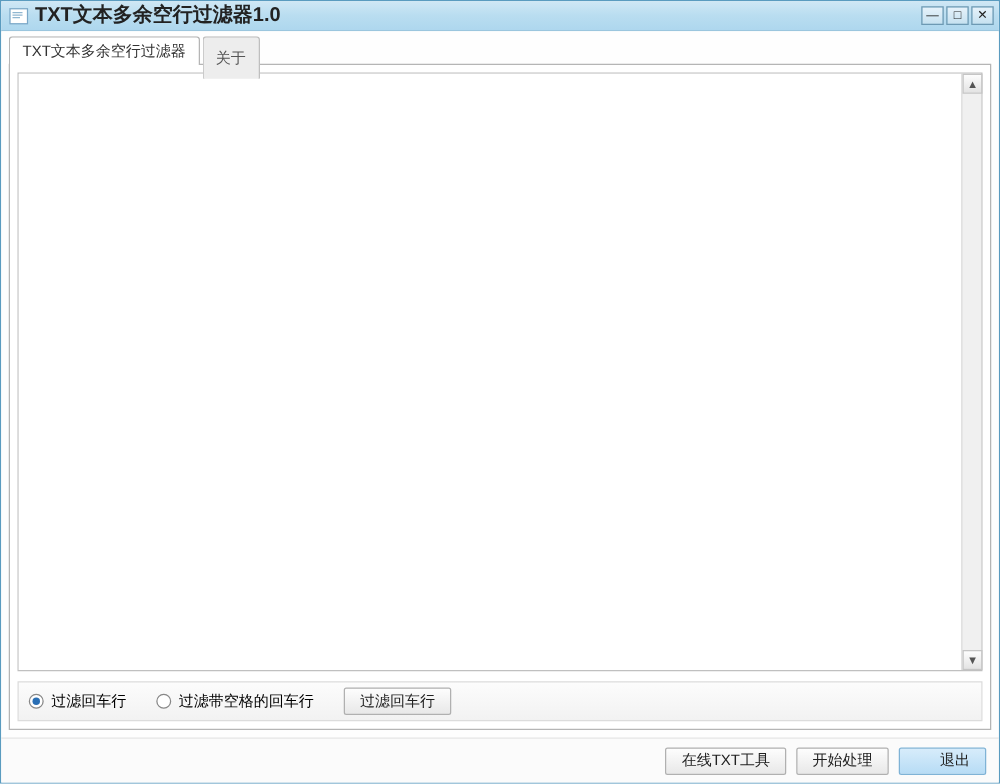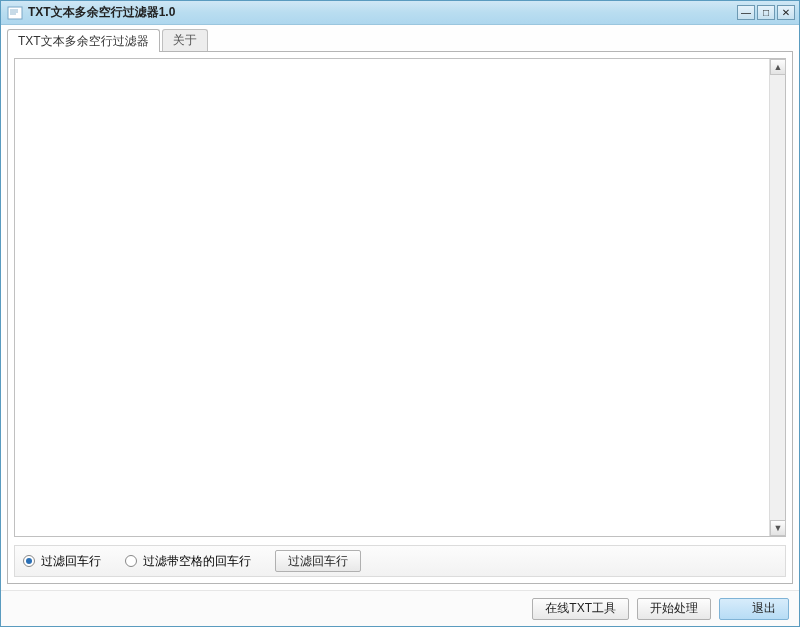--- a/index.html
+++ b/index.html
@@ -29,21 +29,21 @@
   .title-icon {
     width: 16px; height: 16px;
     margin-right: 5px;
     display: inline-flex;
     align-items: center; justify-content: center;
   }
   .title-text {
     font-weight: bold;
     color: #222;
     flex: 1;
-    font-size: 12px;
+    font-size: 16px;
   }
   .win-buttons {
     display: flex;
     gap: 2px;
   }
   .win-btn {
     width: 18px; height: 15px;
     border: 1px solid #6d99b3;
     background: linear-gradient(to bottom, #e6f2fa, #c6e1f0);
     display: flex;
@@ -64,21 +64,21 @@
     background: #fefefe;
   }
 
   .tabstrip {
     display: flex;
     height: 22px;
     position: relative;
     z-index: 2;
   }
   .tab {
-    height: 22px;
+    height: 34px;
     padding: 0 10px;
     border: 1px solid #bfbfbf;
     border-bottom: none;
     border-top-left-radius: 3px;
     border-top-right-radius: 3px;
     background: #f6f6f6;
     color: #333;
     display: flex;
     align-items: center;
     margin-right: 2px;

